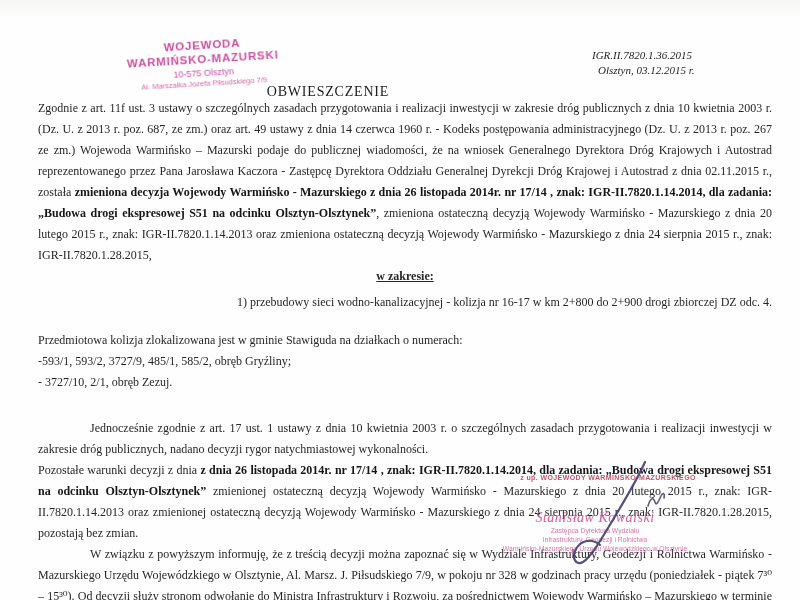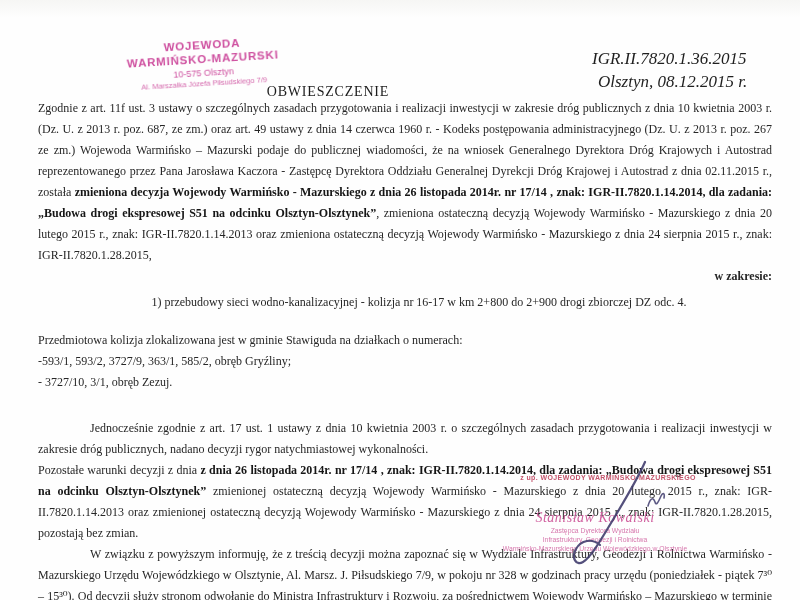--- a/index.html
+++ b/index.html
@@ -21,38 +21,38 @@
     filter:blur(.3px);
     line-height:1.25;
   }
   .office-stamp .l1,.office-stamp .l2{font-weight:bold;font-size:11.5px;letter-spacing:.8px;font-family:"Liberation Sans",sans-serif;}
   .office-stamp .l3{font-size:9px;margin-top:1px;font-family:"Liberation Sans",sans-serif;}
   .office-stamp .l4{font-size:7.5px;opacity:.85;font-family:"Liberation Sans",sans-serif;}
 
   
   .ref-block{
     position:absolute;left:592px;top:48px;width:190px;
-    font-style:italic;font-size:17px;line-height:1.35;text-align:left;
+    font-style:italic;font-size:11px;line-height:1.35;text-align:left;
     color:#1f1f1f;
   }
   .ref-block .place-date{padding-left:6px;}
 
   .doc-title{
     position:absolute;left:0;top:84px;width:656px;
     text-align:center;font-size:14px;letter-spacing:.8px;color:#1c1c1c;
   }
 
   .doc-body{
     position:absolute;left:38px;top:98px;width:734px;
     font-size:12px;line-height:21px;text-align:justify;
     color:#262626;
   }
   .doc-body b{color:#161616;}
-  .scope-line{font-weight:bold;text-align:right;}
-  .list-item{margin:5px 0 0 28px;text-align:center;}
+  .scope-line{font-weight:bold;text-decoration:underline;text-align:center;}
+  .list-item{margin:5px 0 0 28px;text-align:right;}
   .block-gap-lg{margin-top:17px;}
   .block-gap-md{margin-top:25px;}
   .block-gap-sm{margin-top:0;}
   .plain-left{text-align:left;}
   .indent-first{text-indent:52px;}
 
   
   .auth-line{
     position:absolute;left:468px;top:474px;width:280px;
     font-family:"Liberation Sans",sans-serif;
@@ -74,36 +74,36 @@
 
   <div class="office-stamp">
     <div class="l1">WOJEWODA</div>
     <div class="l2">WARMIŃSKO-MAZURSKI</div>
     <div class="l3">10-575 Olsztyn</div>
     <div class="l4">Al. Marszałka Józefa Piłsudskiego 7/9</div>
   </div>
 
   <div class="ref-block">
     <div>IGR.II.7820.1.36.2015</div>
-    <div class="place-date">Olsztyn, 08.12.2015 r.</div>
+    <div class="place-date">Olsztyn, 03.12.2015 r.</div>
   </div>
 
   <div class="doc-title">OBWIESZCZENIE</div>
 
   <div class="doc-body">
     <div>
       <span>Zgodnie z art. 11f ust. 3 ustawy o szczególnych zasadach przygotowania i realizacji inwestycji w zakresie dróg publicznych z dnia 10 kwietnia 2003 r. (Dz. U. z 2013 r. poz. 687, ze zm.) oraz art. 49 ustawy z dnia 14 czerwca 1960 r. - Kodeks postępowania administracyjnego (Dz. U. z 2013 r. poz. 267 ze zm.) Wojewoda Warmińsko – Mazurski podaje do publicznej wiadomości, że na wniosek Generalnego Dyrektora Dróg Krajowych i Autostrad reprezentowanego przez Pana Jarosława Kaczora - Zastępcę Dyrektora Oddziału Generalnej Dyrekcji Dróg Krajowej i Autostrad z dnia 02.11.2015 r., została </span><b>zmieniona decyzja Wojewody Warmińsko - Mazurskiego z dnia 26 listopada 2014r. nr 17/14 , znak: IGR-II.7820.1.14.2014, dla zadania: „Budowa drogi ekspresowej S51 na odcinku Olsztyn-Olsztynek”</b><span>, zmieniona ostateczną decyzją Wojewody Warmińsko - Mazurskiego z dnia 20 lutego 2015 r., znak: IGR-II.7820.1.14.2013 oraz zmieniona ostateczną decyzją Wojewody Warmińsko - Mazurskiego z dnia 24 sierpnia 2015 r., znak: IGR-II.7820.1.28.2015,</span>
     </div>
     <div class="scope-line">w zakresie:</div>
 
     <div class="list-item">1)  przebudowy sieci wodno-kanalizacyjnej  - kolizja nr 16-17  w km 2+800 do 2+900 drogi zbiorczej DZ odc. 4.</div>
 
     <div class="block-gap-lg plain-left">Przedmiotowa kolizja zlokalizowana jest w gminie Stawiguda na działkach o numerach:</div>
-    <div class="plain-left">-593/1, 593/2, 3727/9, 363/1, 585/2, obręb Gryźliny;</div>
-    <div class="plain-left">- 3727/10, 3/1, obręb Zezuj.</div>
+    <div class="plain-left">-593/1, 593/2, 3727/9, 485/1, 585/2, obręb Gryźliny;</div>
+    <div class="plain-left">- 3727/10, 2/1, obręb Zezuj.</div>
 
     <div class="block-gap-md indent-first">Jednocześnie zgodnie z art. 17 ust. 1 ustawy z dnia 10 kwietnia 2003 r. o szczególnych zasadach przygotowania i realizacji inwestycji w zakresie dróg publicznych, nadano decyzji rygor natychmiastowej wykonalności.</div>
 
     <div class="block-gap-sm">
       <span>Pozostałe warunki decyzji z dnia </span><b>z dnia 26 listopada 2014r. nr 17/14 , znak: IGR-II.7820.1.14.2014, dla zadania: „Budowa drogi ekspresowej S51 na odcinku Olsztyn-Olsztynek”</b><span> zmienionej ostateczną decyzją Wojewody Warmińsko - Mazurskiego z dnia 20 lutego 2015 r., znak: IGR-II.7820.1.14.2013 oraz zmienionej ostateczną decyzją Wojewody Warmińsko - Mazurskiego z dnia 24 sierpnia 2015 r., znak: IGR-II.7820.1.28.2015, pozostają bez zmian.</span>
     </div>
 
     <div class="block-gap-sm indent-first">W związku z powyższym informuję, że z treścią decyzji można zapoznać się w Wydziale Infrastruktury, Geodezji i Rolnictwa Warmińsko - Mazurskiego Urzędu Wojewódzkiego w Olsztynie, Al. Marsz. J. Piłsudskiego 7/9, w pokoju nr 328 w godzinach pracy urzędu (poniedziałek - piątek 7³⁰ – 15³⁰). Od decyzji służy stronom odwołanie do Ministra Infrastruktury i Rozwoju, za pośrednictwem Wojewody Warmińsko – Mazurskiego w terminie 14 dni, licząc od upływu 14 dni od daty podania niniejszego obwieszczenia do publicznej wiadomości.</div>
   </div>
 

